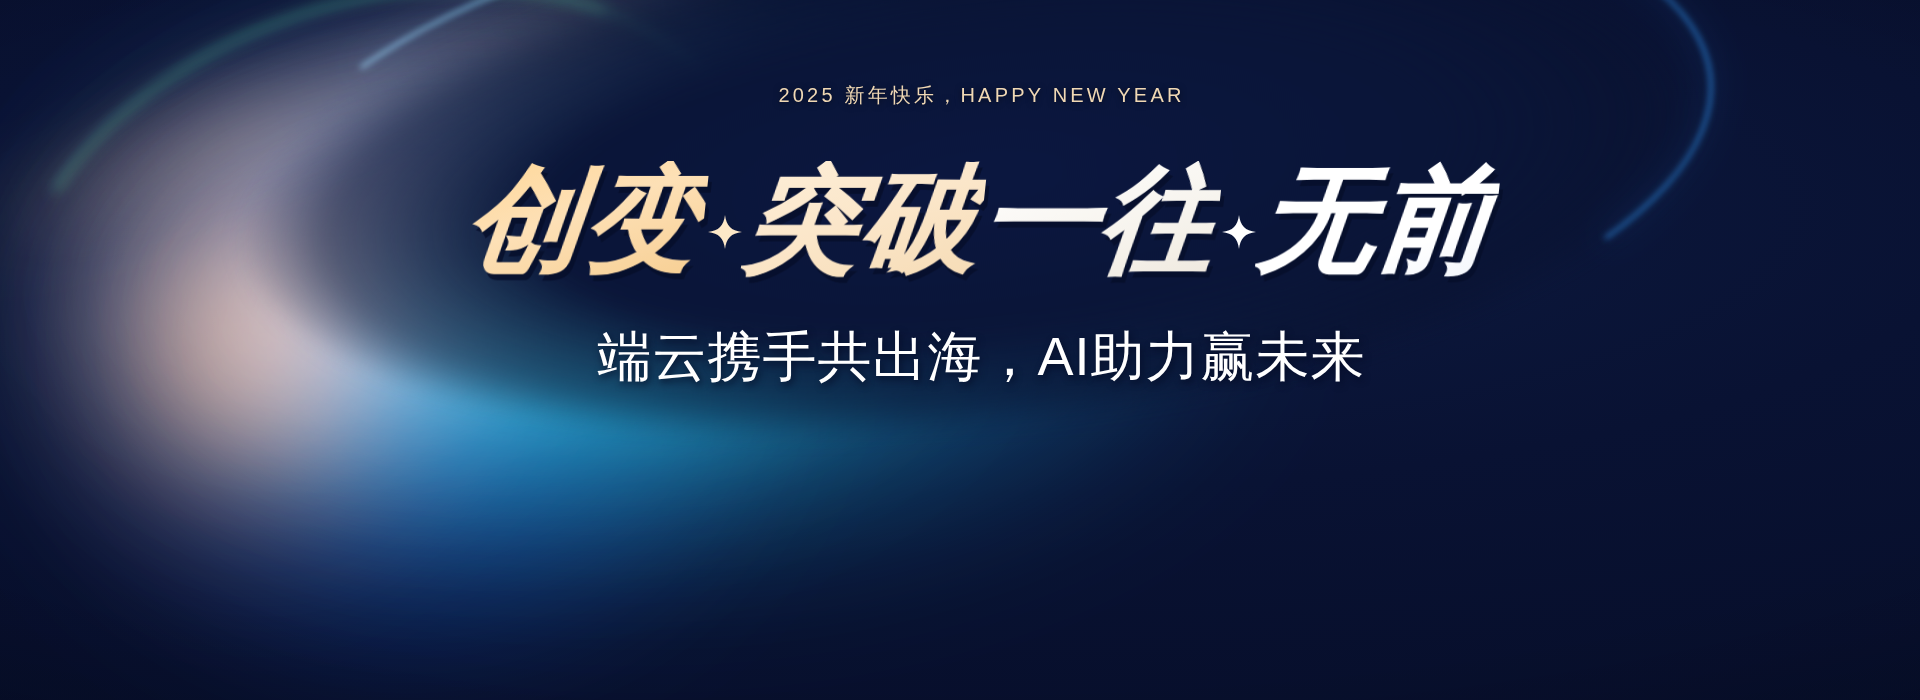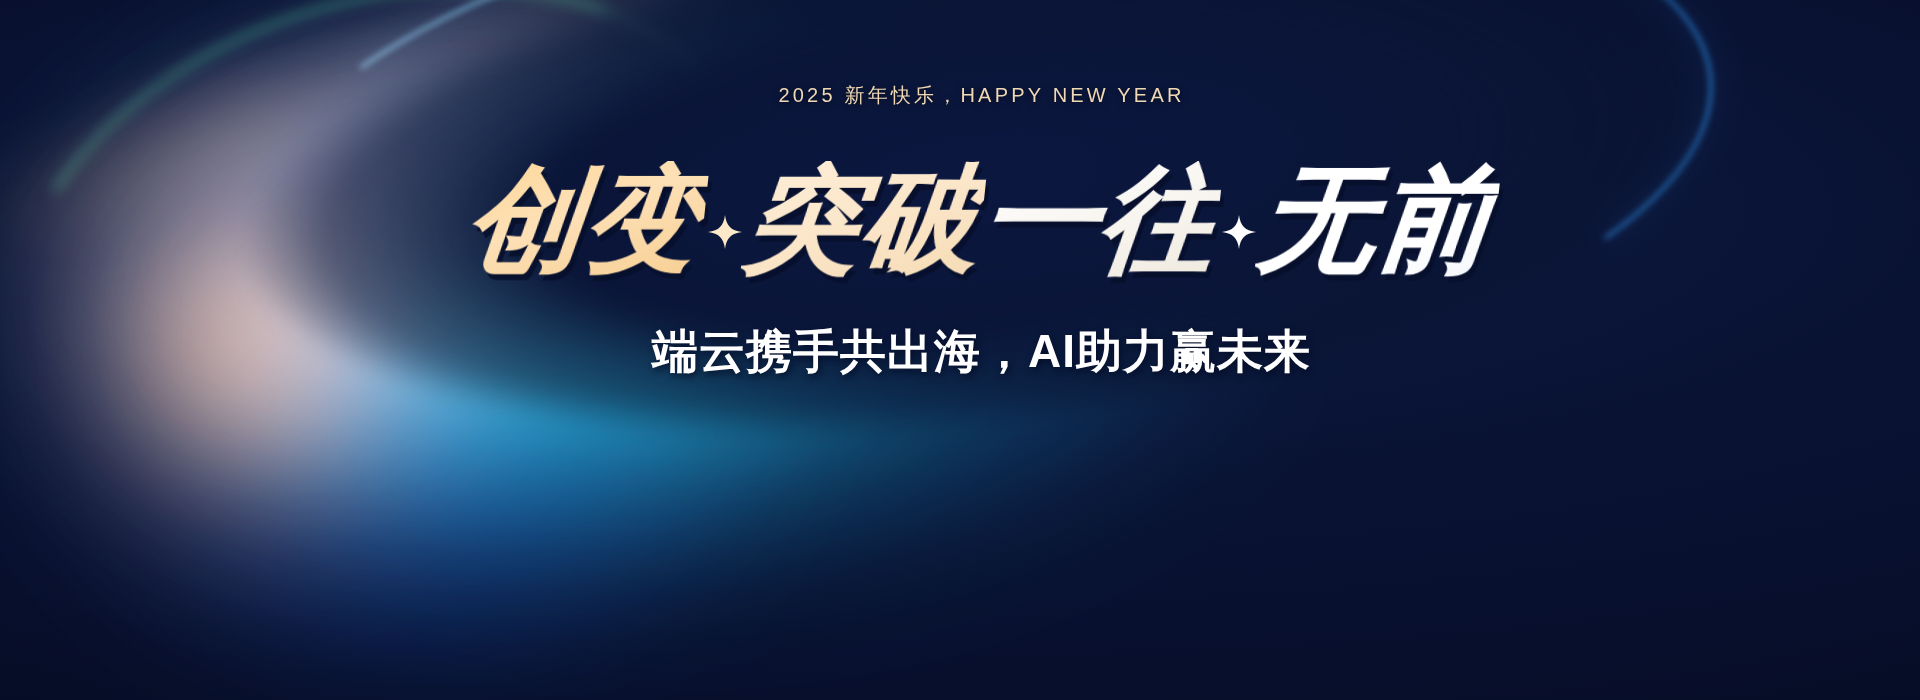--- a/index.html
+++ b/index.html
@@ -228,22 +228,22 @@
     display: inline-block;
     width: 34px;
     height: 34px;
     margin: 26px 4px 0 4px;
     flex: 0 0 auto;
   }
   .sparkle svg { display: block; width: 100%; height: 100%; }
 
   .tagline {
     margin-top: 44px;
-    font-size: 46px;
-    font-weight: 700;
+    font-size: 54px;
+    font-weight: 400;
     color: #ffffff;
     letter-spacing: 1px;
     white-space: nowrap;
     text-shadow: 2px 3px 7px rgba(4,10,34,0.75);
   }
 </style>
 </head>
 <body>
 
 <div class="banner">

